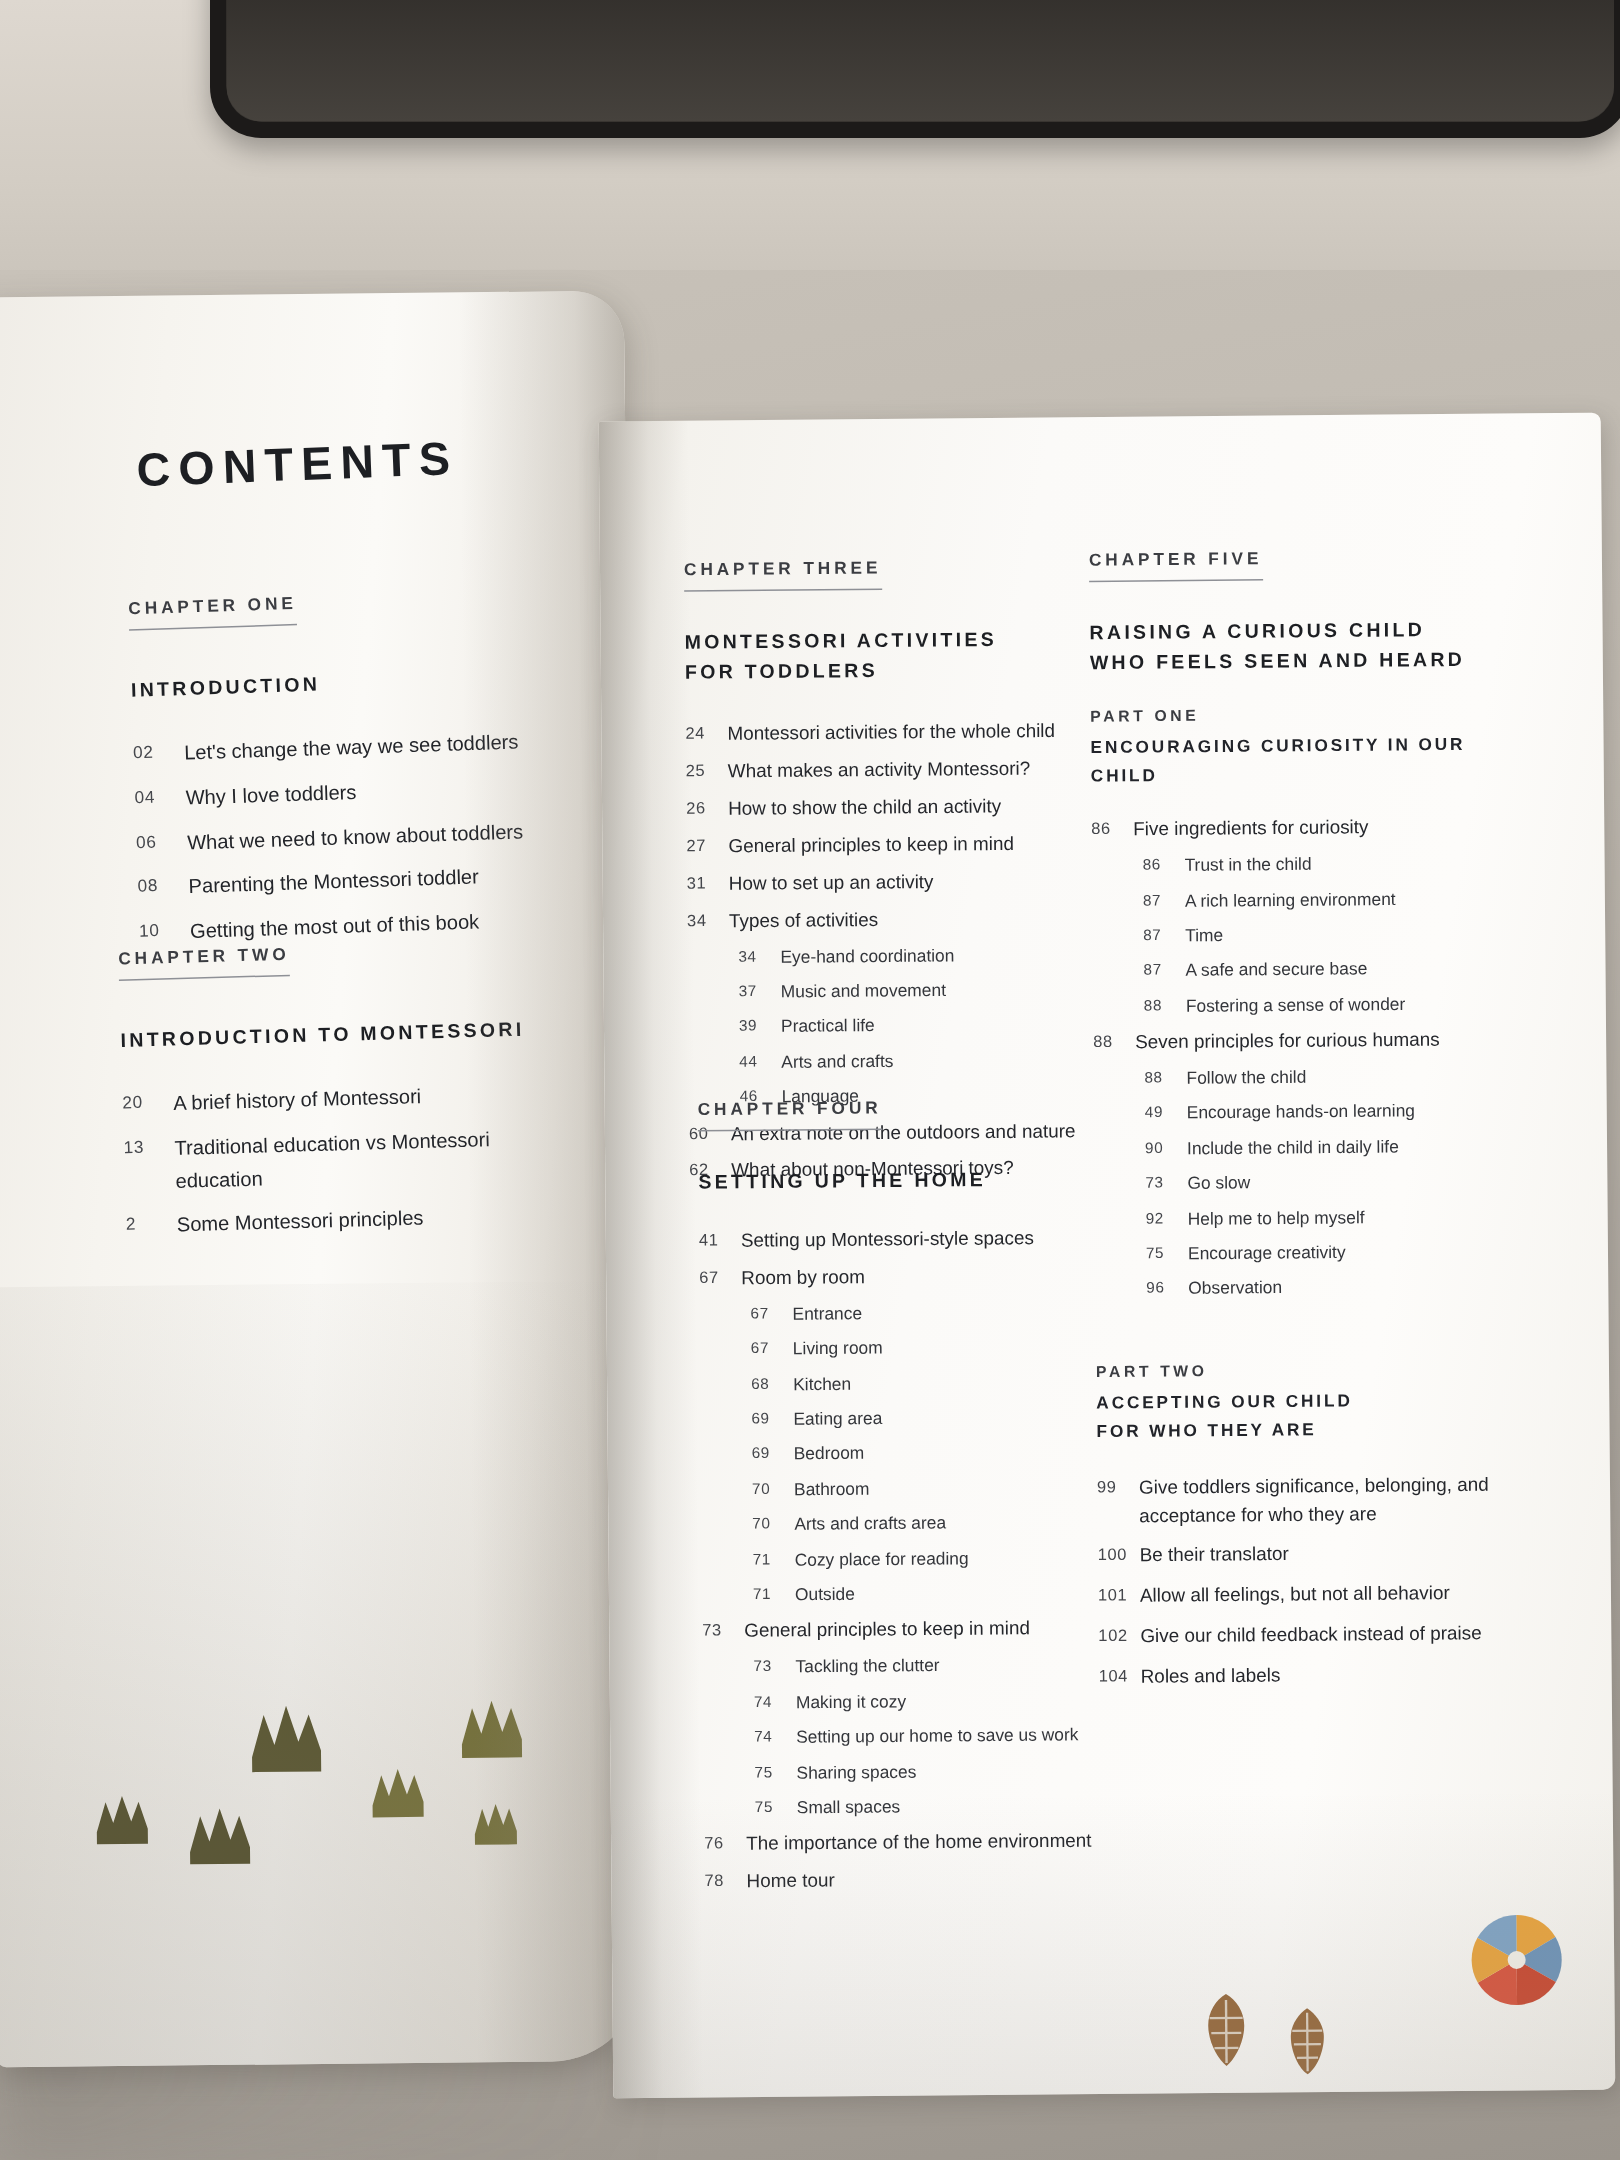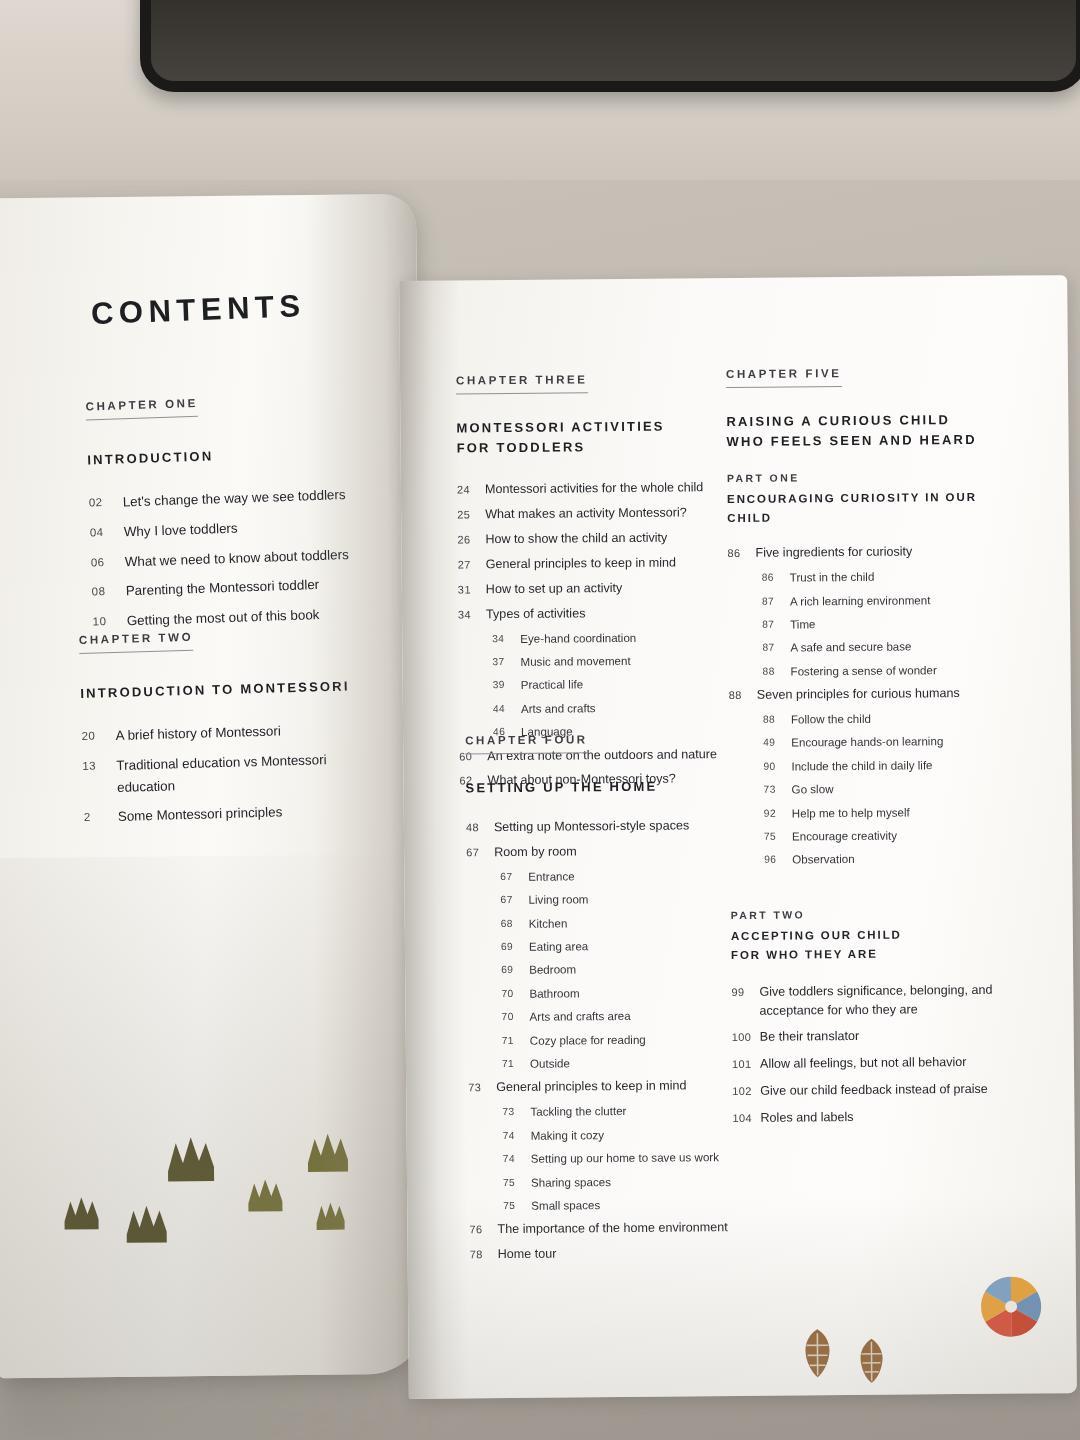--- a/index.html
+++ b/index.html
@@ -315,21 +315,21 @@
               <span class="txt">What about non-Montessori toys?</span>
             </div>
         </div>
       </div>
 
       <div class="col" style="left:62px; top:450px; width:280px;">
         <div class="chapter-label">CHAPTER FOUR</div>
         <div class="chapter-title" style="margin-top:24px;">SETTING UP THE HOME</div>
         <div style="margin-top:20px;">
           <div class="entry">
-              <span class="pg">48</span>
+              <span class="pg">41</span>
               <span class="txt">Setting up Montessori-style spaces</span>
             </div>
           <div class="entry" style="margin-top:6px;">
               <span class="pg">67</span>
               <span class="txt">Room by room</span>
             </div>
 
           <div class="entry sub" style="margin-top:6px; padding-left:34px;">
               <span class="pg">67</span>
               <span class="txt">Entrance</span>

